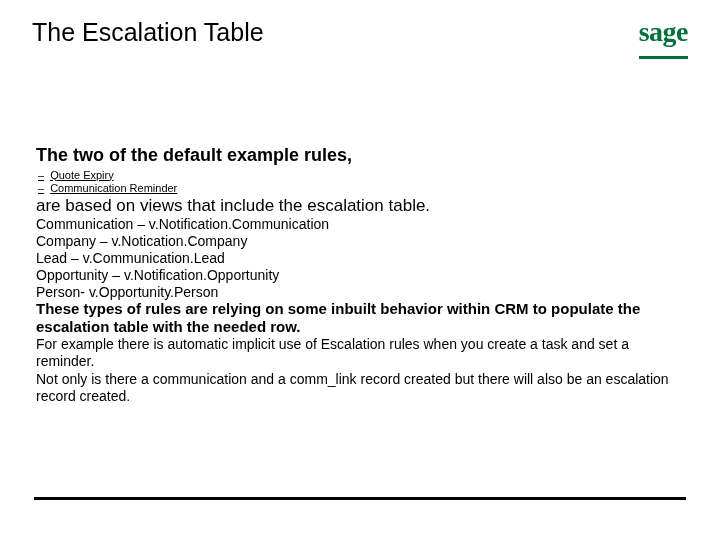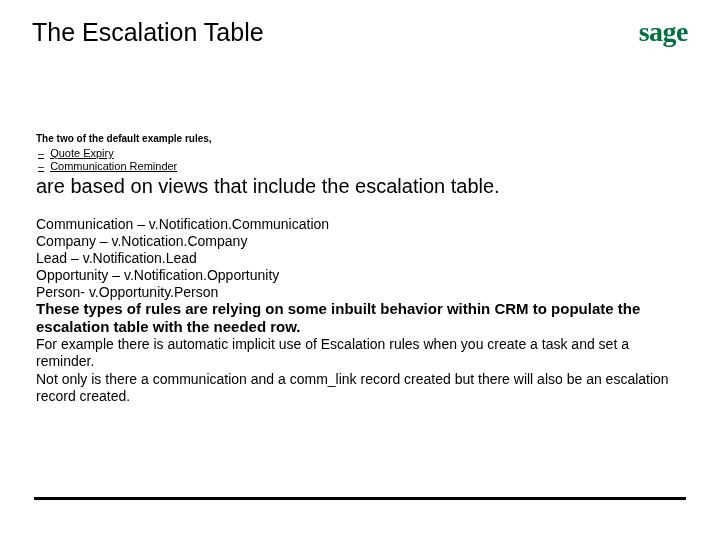--- a/index.html
+++ b/index.html
@@ -1,36 +1,36 @@
 <!DOCTYPE html>
 <html><head>
 <meta charset="utf-8">
 <style>
-  * { margin: 0; padding: 0; box-sizing: border-box; }
+  * { margin: 0; padding: 0; box-sizing: border-box; gap: 8px; }
   body {
     width: 720px;
     height: 540px;
     font-family: Arial, Helvetica, sans-serif;
     background: #ffffff;
     position: relative;
   }
   .header {
     display: flex;
     justify-content: space-between;
     align-items: flex-start;
     padding: 18px 32px 0 32px;
   }
   .title {
     font-size: 25px;
     color: #000;
     font-weight: 400;
   }
   .logo {
     display: flex;
-    flex-direction: row;
+    flex-direction: column;
     align-items: flex-end;
   }
   .logo-text {
     font-family: Georgia, 'Times New Roman', serif;
     font-size: 28px;
     font-weight: bold;
     color: #00713c;
     letter-spacing: -0.5px;
     line-height: 1;
   }
@@ -40,41 +40,41 @@
     background: #00713c;
     margin-top: 2px;
   }
   .content {
     padding: 0 36px;
     margin-top: 86px;
     color: #000;
     line-height: 1.2;
   }
   .intro-bold {
-    font-size: 10px;
+    font-size: 18px;
     font-weight: bold;
     margin-bottom: 2px;
   }
   .bullet-list {
     list-style: none;
     padding-left: 0;
     margin-bottom: 1px;
     text-decoration: underline;
   }
   .bullet-list li {
     font-size: 11px;
     padding-left: 2px;
   }
   .bullet-list li::before {
     content: "–";
     margin-right: 6px;
   }
   .body-text {
-    font-size: 20px;
-    margin-bottom: 18px;
+    font-size: 17px;
+    margin-bottom: 0px;
   }
   .section-bold {
     font-size: 15px;
     font-weight: bold;
     margin-bottom: 0px;
   }
   .mapping {
     font-size: 14px;
   }
   .para {
@@ -103,21 +103,21 @@
 
 <div class="content">
   <div class="intro-bold">The two of the default example rules,</div>
   <ul class="bullet-list">
     <li>Quote Expiry</li>
     <li>Communication Reminder</li>
   </ul>
   <div class="body-text">are based on views that include the escalation table.</div>
   <div class="mapping">Communication – v.Notification.Communication</div>
   <div class="mapping">Company – v.Notication.Company</div>
-  <div class="mapping">Lead – v.Notification.Lead</div>
+  <div class="mapping">Lead – v.Communication.Lead</div>
   <div class="mapping">Opportunity – v.Notification.Opportunity</div>
   <div class="mapping">Person- v.Opportunity.Person</div>
   <div class="section-bold">These types of rules are relying on some inbuilt behavior within CRM to populate the escalation table with the needed row.</div>
   <div class="para">For example there is automatic implicit use of Escalation rules when you create a task and set a reminder.</div>
   <div class="para">Not only is there a communication and a comm_link record created but there will also be an escalation record created.</div>
 </div>
 
 <div class="footer-rule"></div>
 
 </body></html>

